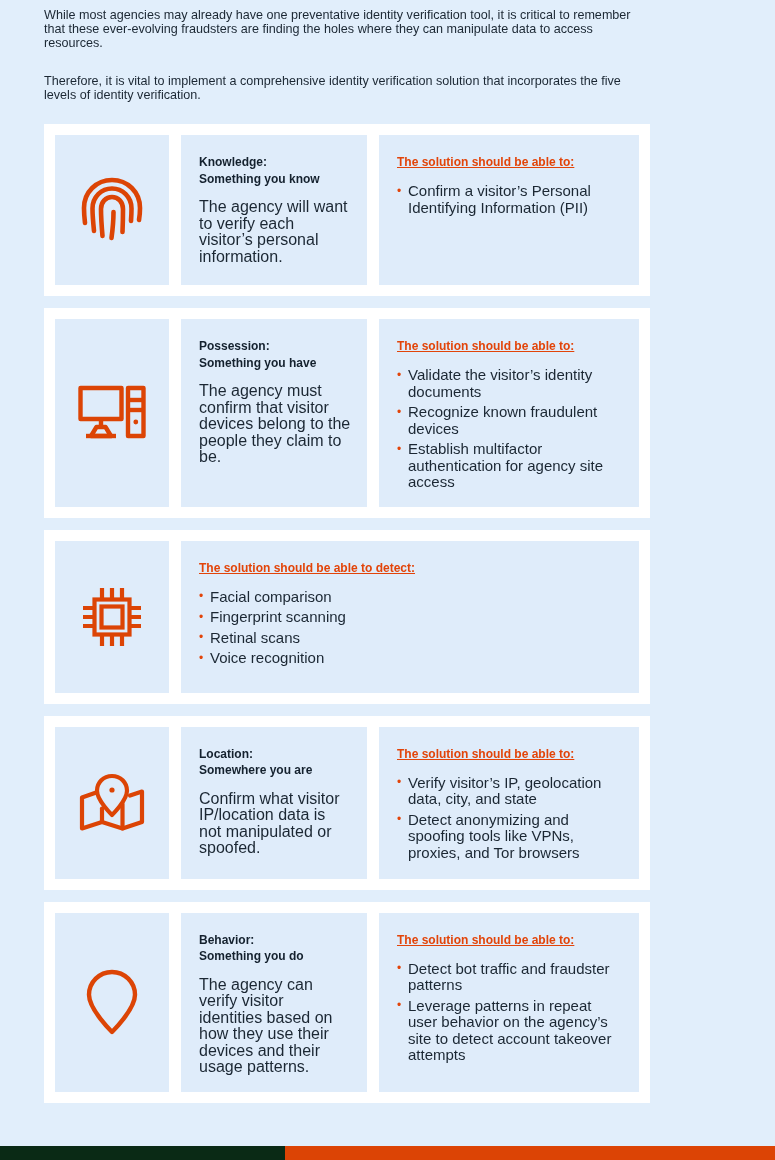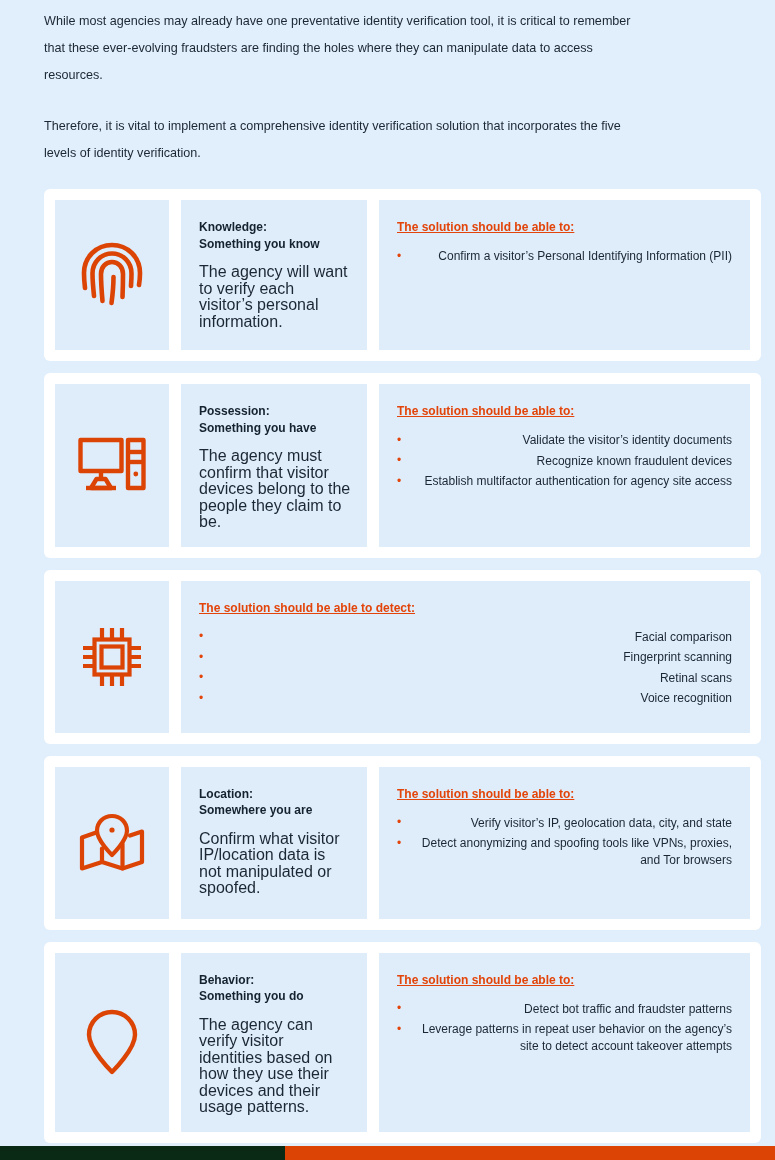--- a/index.html
+++ b/index.html
@@ -23,42 +23,41 @@
     color: #e24409;
     font-size: 12.5px;
     font-weight: bold;
     line-height: 17px;
     margin: 0 0 4px 0;
     letter-spacing: 0.1px;
   }
   .intro-para {
     color: #1b2733;
     font-size: 12.6px;
-    line-height: 27px;
+    line-height: 14px;
     margin: 0;
     max-width: 600px;
   }
   .intro-para + .intro-para {
     margin-top: 24px;
   }
 
   
   .cards {
     margin-top: 22px;
     padding: 0 44px 0 44px;
   }
   .card {
     background: #ffffff;
     padding: 11px;
     display: flex;
     gap: 12px;
     margin-bottom: 12px;
     box-sizing: border-box;
-    width: 717px;
-    border-radius: 6px;
+    width: 606px;
   }
   .card:last-child { margin-bottom: 0; }
 
   .panel {
     background: #dfecfa;
     box-sizing: border-box;
   }
   .panel-icon {
     width: 114px;
     flex: 0 0 114px;
@@ -98,26 +97,25 @@
     margin: 0 0 13px 0;
     text-decoration: underline;
   }
   ul.bullets {
     margin: 0;
     padding: 0;
     list-style: none;
   }
   ul.bullets li {
     color: #1b2733;
-    font-size: 12px;
+    font-size: 15px;
     line-height: 16.5px;
     position: relative;
     padding-left: 11px;
     margin-bottom: 4px;
-    text-align: right;
   }
   ul.bullets li:last-child { margin-bottom: 0; }
   ul.bullets li::before {
     content: "\2022";
     color: #e24409;
     position: absolute;
     left: 0;
     top: -0.5px;
     font-size: 12px;
     line-height: 16.5px;

